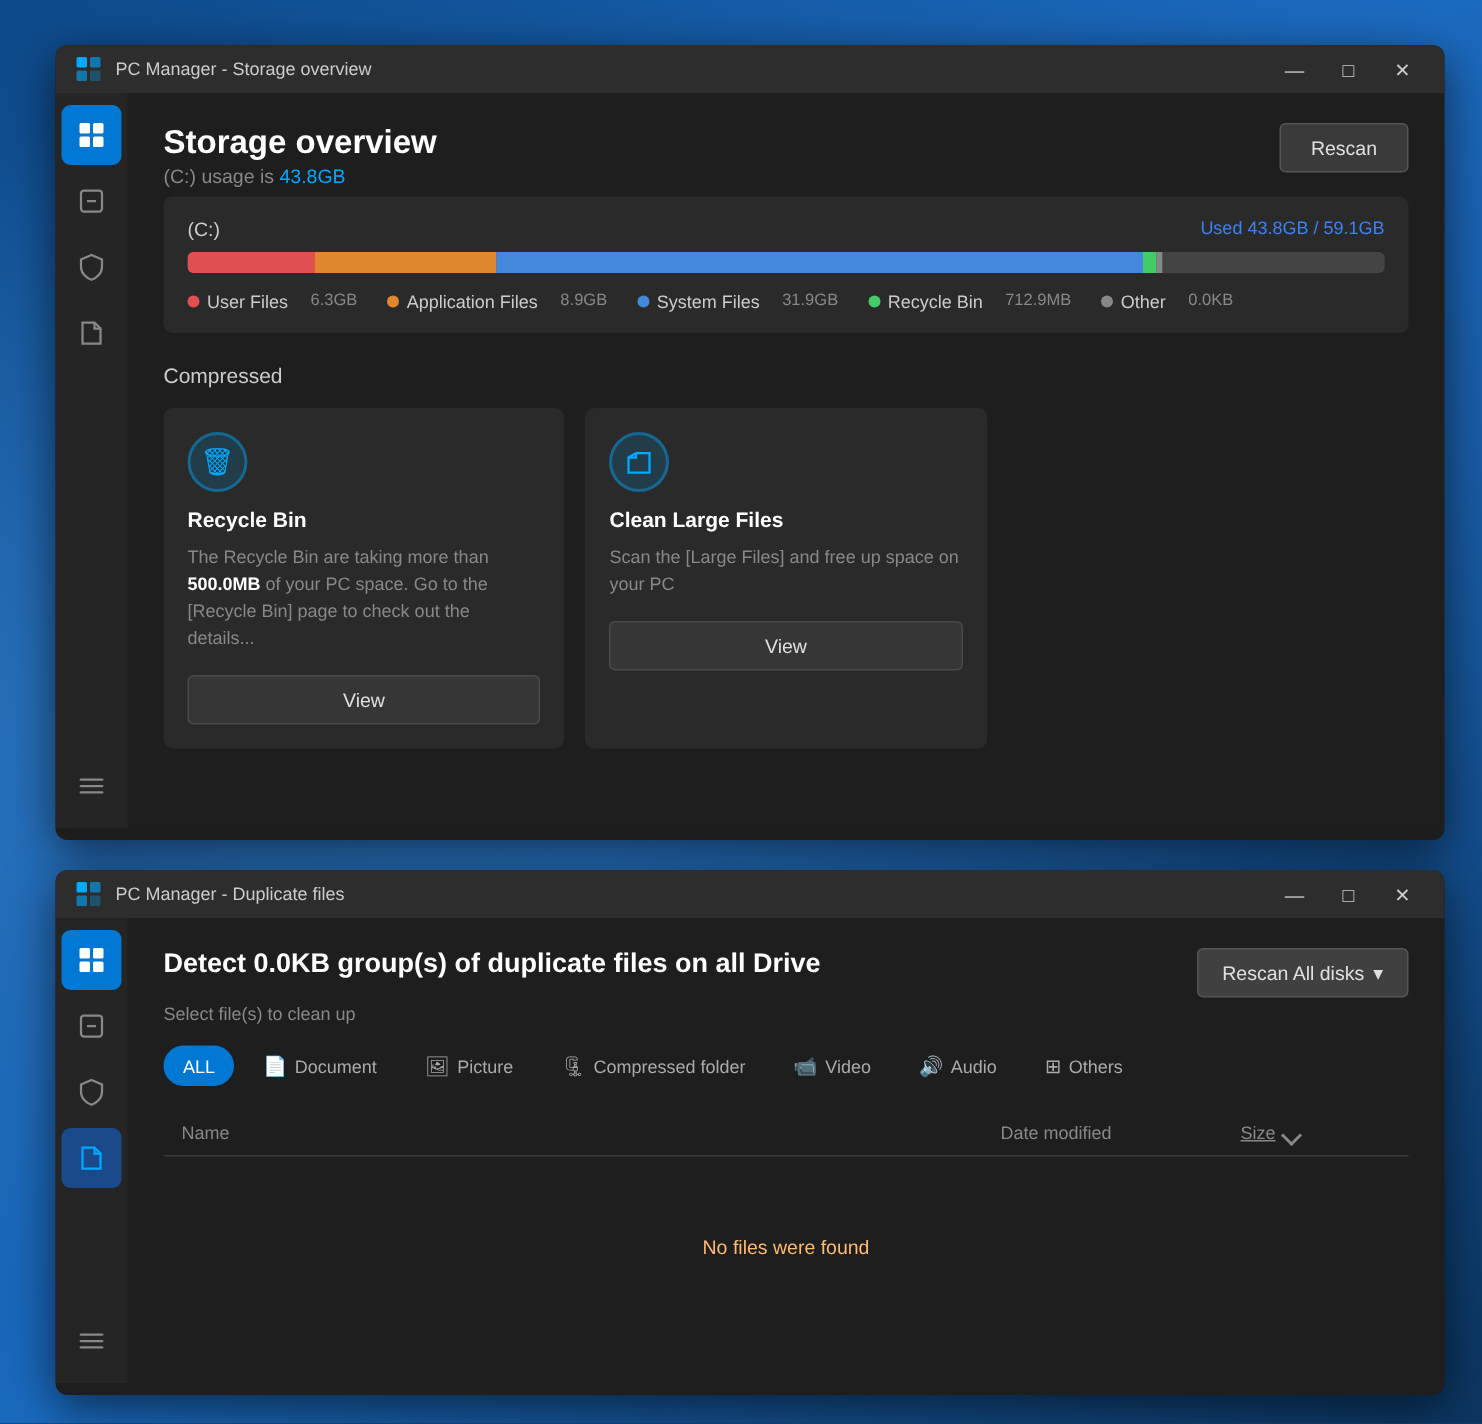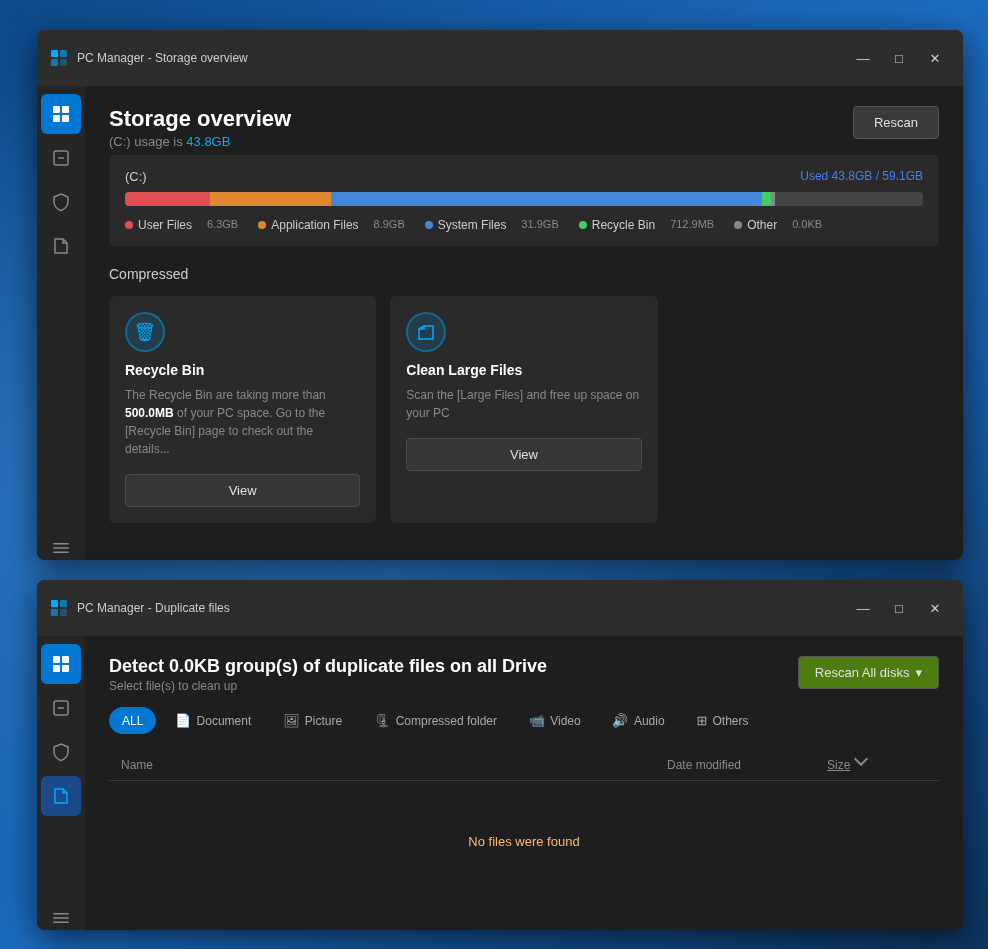--- a/index.html
+++ b/index.html
@@ -53,21 +53,21 @@
       top: 580px;
       width: 926px;
       height: 350px;
     }
 
     
     .title-bar {
       display: flex;
       align-items: center;
       padding: 0 12px;
-      height: 56px;
+      height: 32px;
       background: #2d2d2d;
       gap: 8px;
     }
 
     .title-bar-icon {
       width: 20px;
       height: 20px;
       display: flex;
       align-items: center;
       justify-content: center;
@@ -319,27 +319,27 @@
 
     .dup-title {
       font-size: 18px;
       font-weight: 600;
       color: #ffffff;
     }
 
     .dup-subtitle {
       font-size: 12px;
       color: #888;
-      margin-top: 2px;
+      margin-top: 16px;
     }
 
     .rescan-all-btn {
       display: flex;
       align-items: center;
-      background: #4d7c0f;
+      background: #404040;
       border: 1px solid #555;
       color: #e0e0e0;
       padding: 8px 16px;
       border-radius: 4px;
       cursor: pointer;
       font-size: 13px;
       gap: 6px;
     }
 
     
@@ -378,21 +378,21 @@
       display: flex;
       align-items: center;
       padding: 8px 12px;
       border-bottom: 1px solid #3a3a3a;
       font-size: 12px;
       color: #888;
     }
 
     .col-name { flex: 1; }
     .col-date { width: 160px; }
-    .col-size { width: 100px; display: flex; align-items: flex-start; gap: 4px; text-decoration: underline; }
+    .col-size { width: 100px; display: flex; align-items: flex-end; gap: 4px; text-decoration: underline; }
 
     .empty-state {
       display: flex;
       align-items: center;
       justify-content: center;
       height: 120px;
       color: #fdba74;
       font-size: 13px;
     }
 

